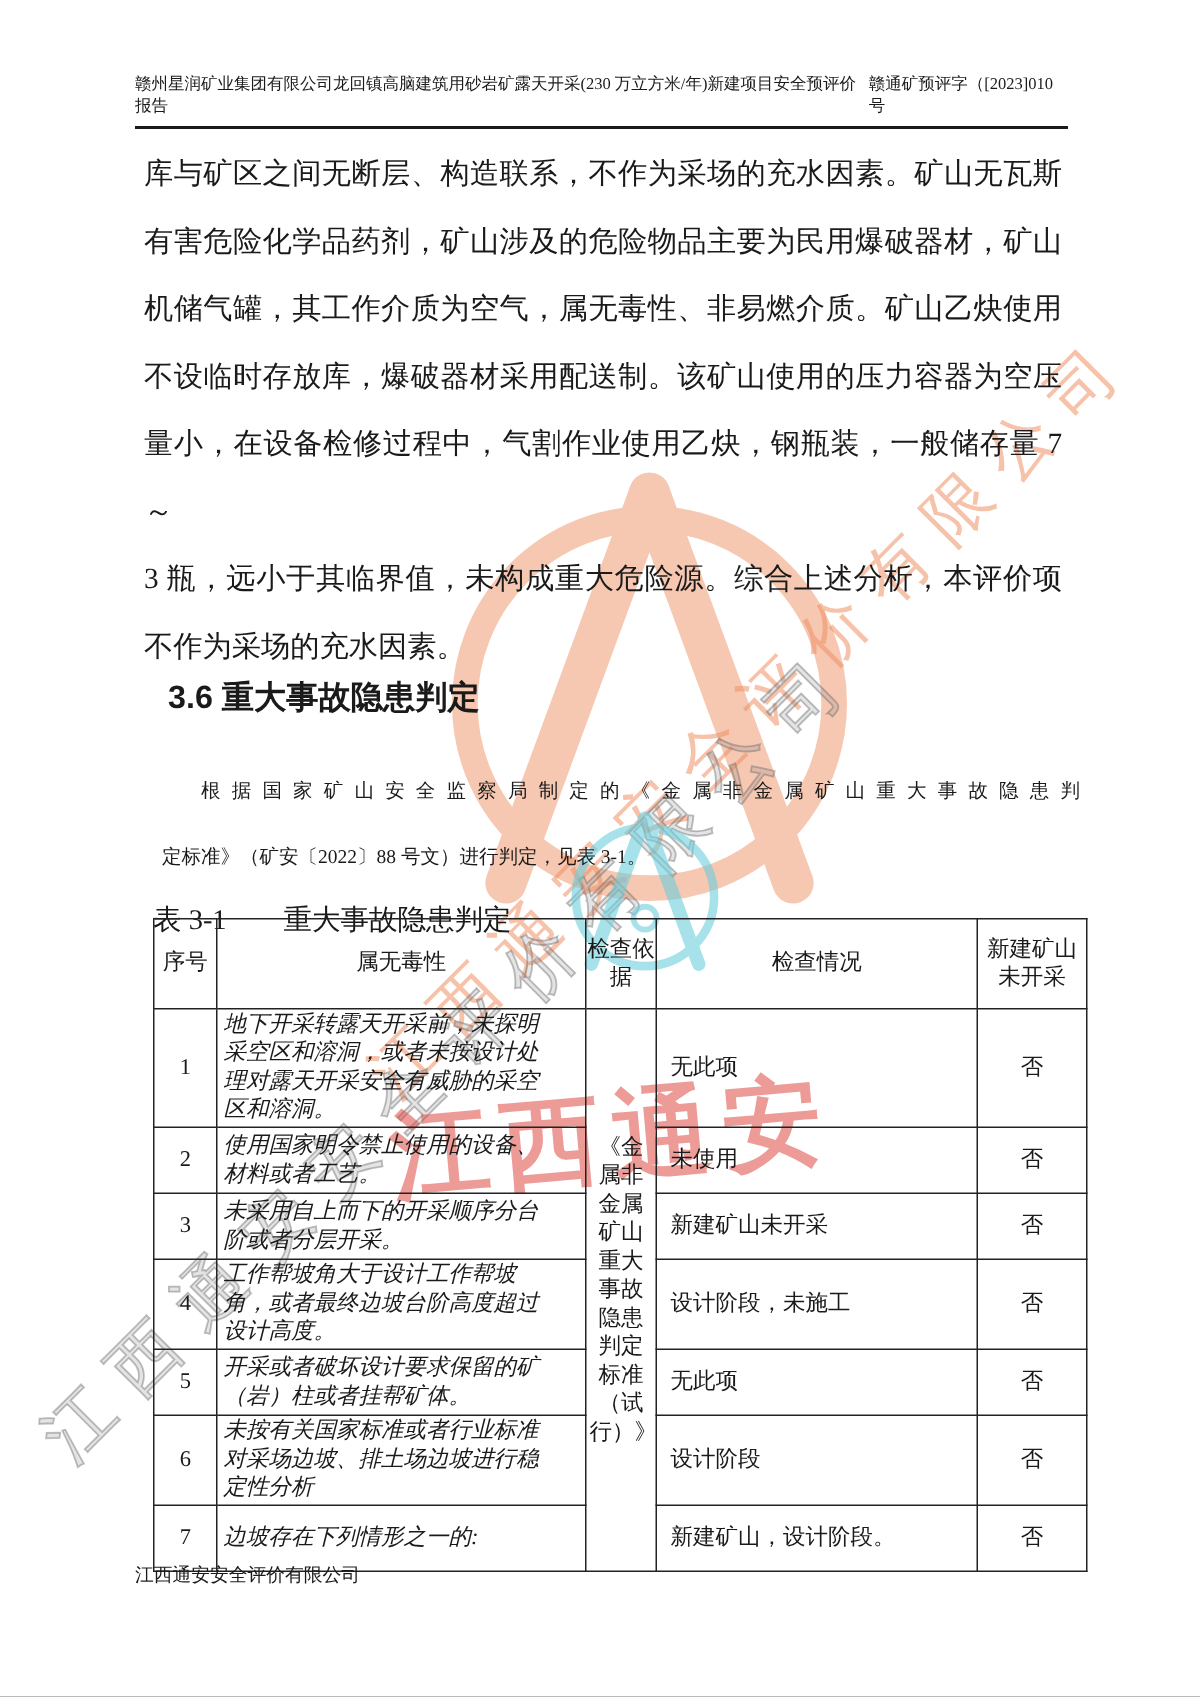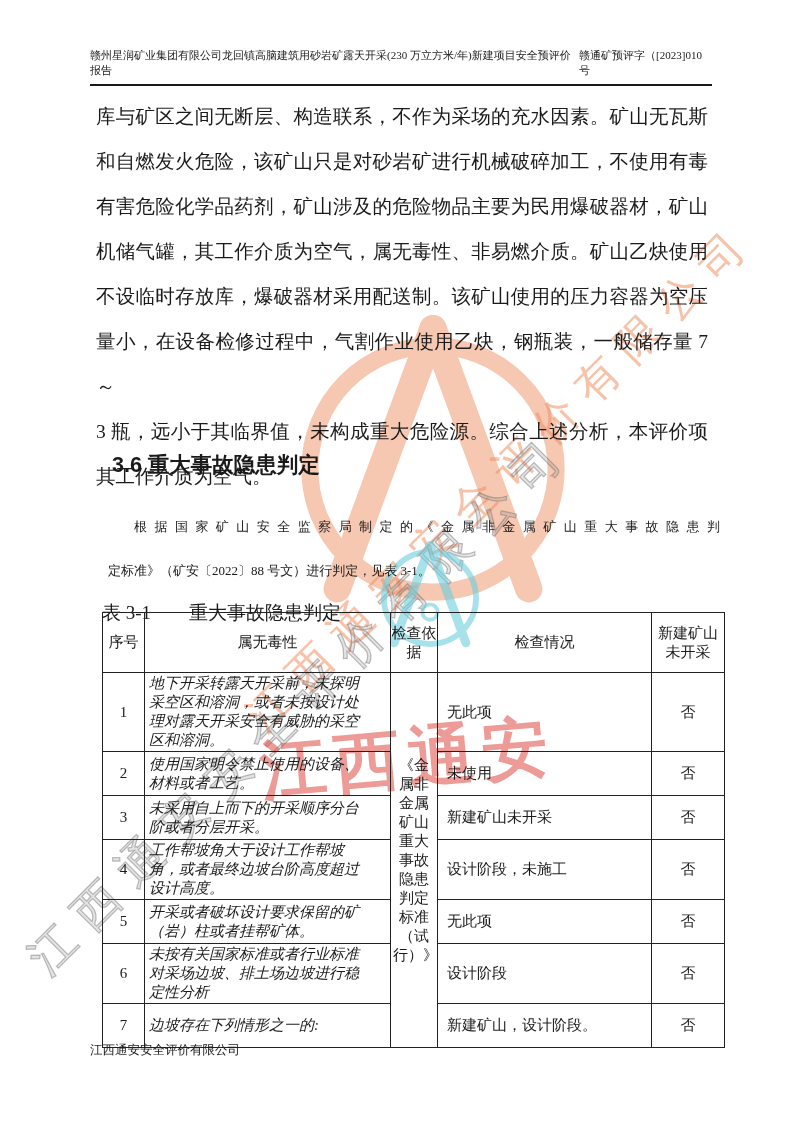--- a/index.html
+++ b/index.html
@@ -92,27 +92,26 @@
 
   <div class="content">
 
     <div class="page-header">
       <span>赣州星润矿业集团有限公司龙回镇高脑建筑用砂岩矿露天开采(230 万立方米/年)新建项目安全预评价报告</span>
       <span>赣通矿预评字（[2023]010 号</span>
     </div>
 
     <div class="para1">
       <div class="pline">库与矿区之间无断层、构造联系，不作为采场的充水因素。矿山无瓦斯</div>
-      <div class="pline">和自燃发火危险，该矿山只是对砂岩矿进行机械破碎加工，不使用有毒</div>
       <div class="pline">有害危险化学品药剂，矿山涉及的危险物品主要为民用爆破器材，矿山</div>
       <div class="pline">机储气罐，其工作介质为空气，属无毒性、非易燃介质。矿山乙炔使用</div>
       <div class="pline">不设临时存放库，爆破器材采用配送制。该矿山使用的压力容器为空压</div>
       <div class="pline">量小，在设备检修过程中，气割作业使用乙炔，钢瓶装，一般储存量 7～</div>
       <div class="pline">3 瓶，远小于其临界值，未构成重大危险源。综合上述分析，本评价项</div>
-      <div class="pline-last">其工作介质为空气。</div>
+      <div class="pline-last">不作为采场的充水因素。</div>
     </div>
 
     <div class="section-heading">3.6 重大事故隐患判定</div>
 
     <div class="para2">
       <div class="pline pline-indent">根据国家矿山安全监察局制定的《金属非金属矿山重大事故隐患判</div>
       <div class="pline-last">定标准》（矿安〔2022〕88 号文）进行判定，见表 3-1。</div>
     </div>
 
     <div class="table-title">表 3-1　　重大事故隐患判定</div>

